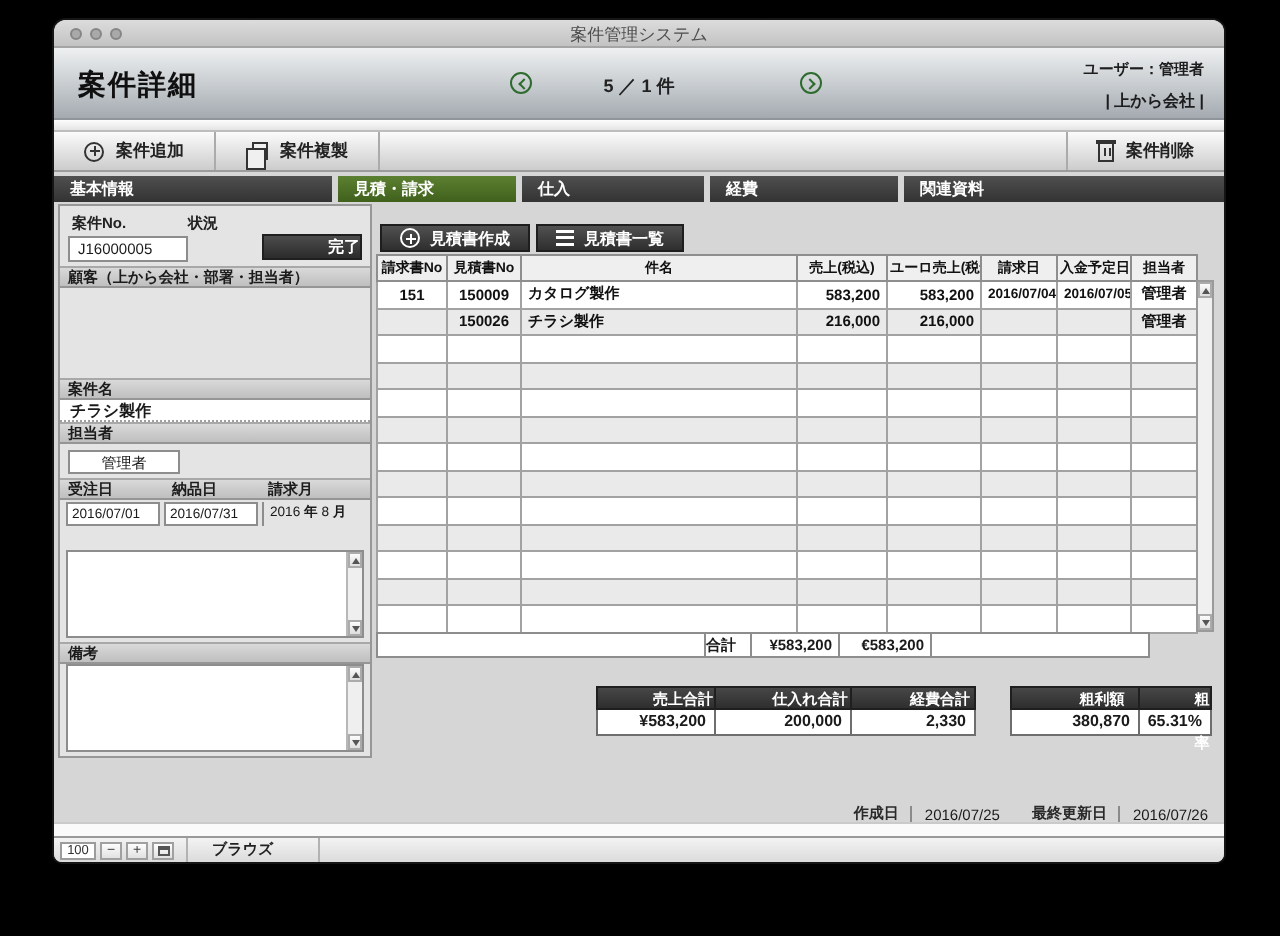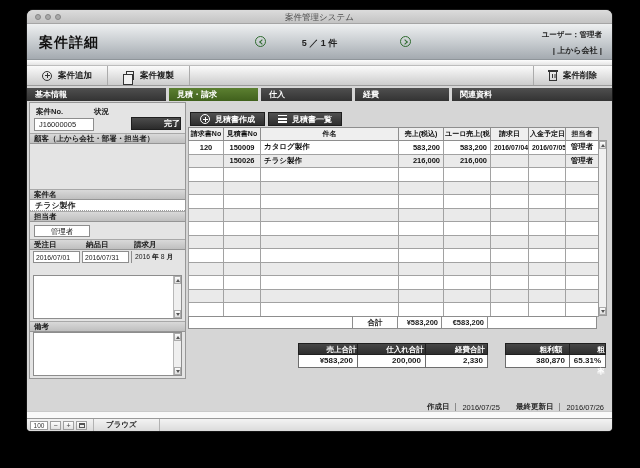--- a/index.html
+++ b/index.html
@@ -101,21 +101,21 @@
   .a-l { text-align:left; } .a-r { text-align:right; } .a-c { text-align:center; }
 
   .tbl-scrollbar { position:absolute; left:571px; top:130px; width:9px; height:176px;
                    background:#f0f0f0; border:1px solid #9a9a9a; }
 
   
   .total-row { position:absolute; left:161px; top:306px; display:flex; height:13px; }
   .tcell { border:1px solid #8d8d8d; background:#fff; height:13px; margin-left:-1px;
            font-size:7.5px; font-weight:bold; line-height:11px; }
   .tc-sp1 { width:165px; margin-left:0; }
-  .tc-lbl { width:46px; text-align:center; }
+  .tc-lbl { width:24px; }
   .tc-yen { width:45px; text-align:right; padding-right:3px; }
   .tc-eur { width:47px; text-align:right; padding-right:3px; }
   .tc-sp2 { width:110px; }
 
   
   .summary { position:absolute; display:flex; }
   .sum1 { left:271px; top:333px; } .sum2 { left:478px; top:333px; }
   .sumcol { margin-left:-1px; }
   .sumcol:first-child { margin-left:0; }
   .sum-h { background:linear-gradient(#474747,#2e2e2e); color:#fff; border:1px solid #1f1f1f;
@@ -285,21 +285,21 @@
             <th>件名</th>
             <th>売上(税込)</th>
             <th>ユーロ売上(税込)</th>
             <th>請求日</th>
             <th>入金予定日</th>
             <th>担当者</th>
           </tr>
         </thead>
       <tbody>
           <tr>
-            <td class="a-c">120</td>
+            <td class="a-c">151</td>
             <td class="a-c">150009</td>
             <td class="a-l">カタログ製作</td>
             <td class="a-r">583,200</td>
             <td class="a-r">583,200</td>
             <td class="a-c date" style="font-size: 6.8px;">2016/07/04</td>
             <td class="a-c date" style="font-size: 6.8px;">2016/07/05</td>
             <td class="a-c">管理者</td>
           </tr>
           <tr>
             <td class="a-c"></td>

